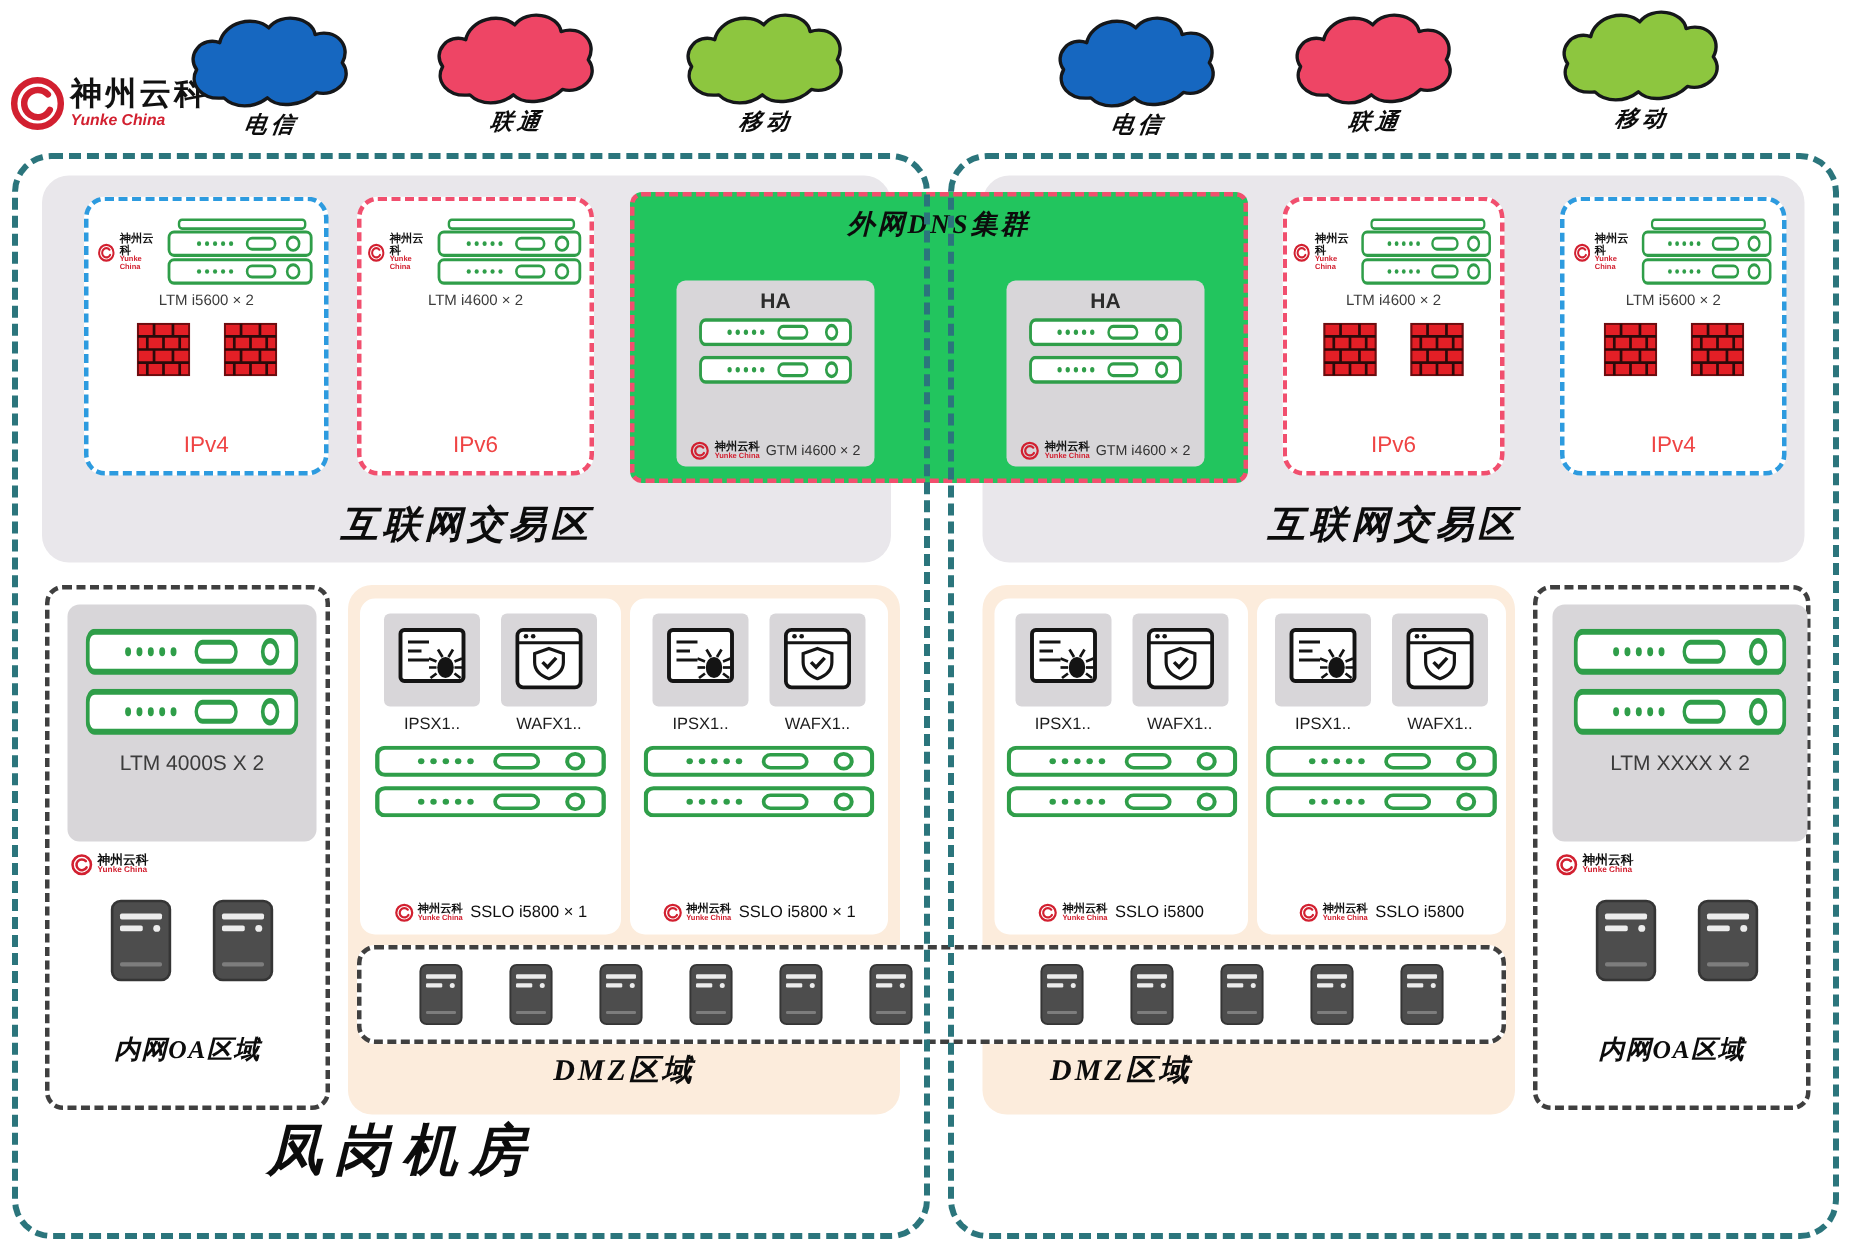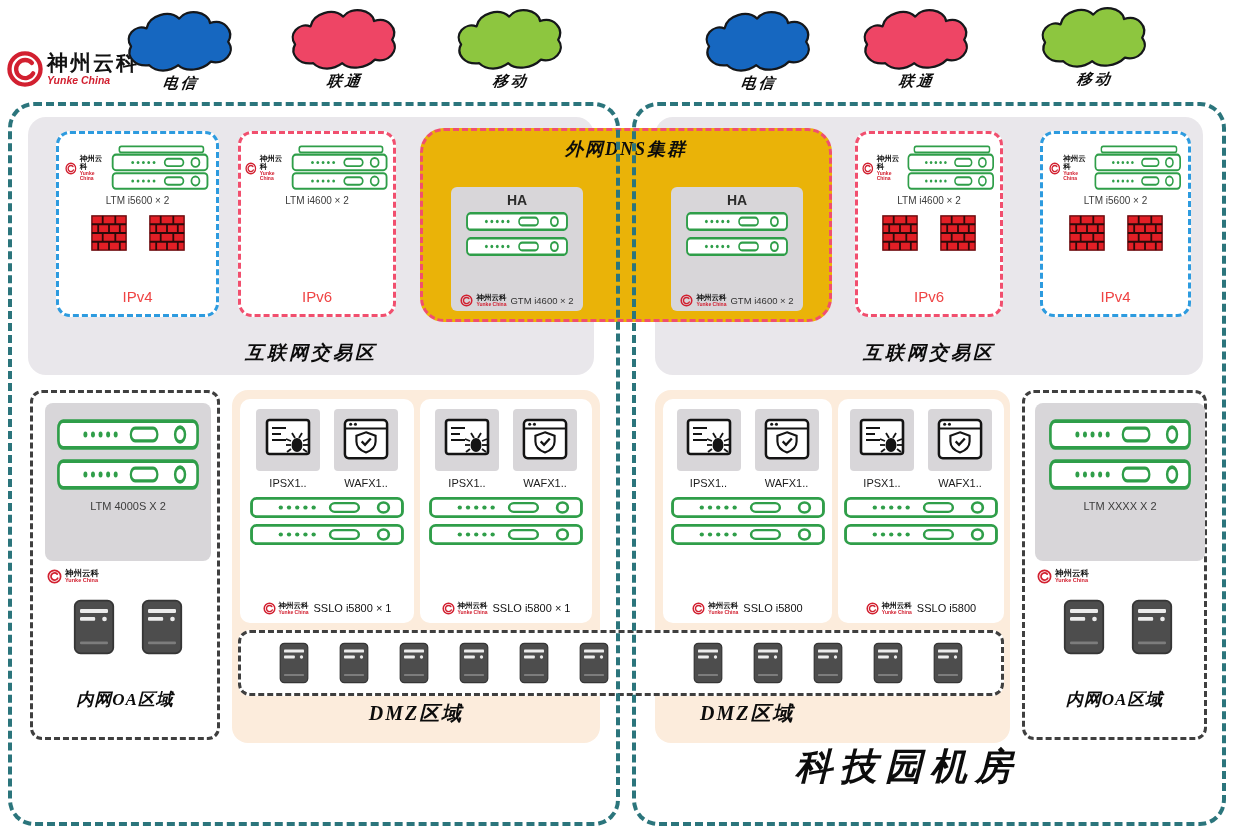--- a/index.html
+++ b/index.html
@@ -3,21 +3,21 @@
 <meta charset="utf-8">
 <style>
   *{margin:0;padding:0;box-sizing:border-box}
   body{font-family:"Liberation Sans",sans-serif;background:#fff}
   .canvas{position:relative;width:1233px;height:834px;background:#fff;overflow:hidden}
   .defs{position:absolute;width:0;height:0;overflow:hidden}
   .abs{position:absolute}
 
   
   .calli{font-family:"Liberation Serif",serif;font-weight:700;font-style:italic;color:#0c0c0c}
-  .zone-label{position:absolute;bottom:9px;left:0;right:0;text-align:center;font-size:19px;letter-spacing:3px}
+  .zone-label{position:absolute;bottom:9px;left:0;right:0;text-align:center;font-size:25px;letter-spacing:3px}
   .room-label{position:absolute;font-size:37px;letter-spacing:8px;white-space:nowrap}
   .dns-title{text-align:center;font-size:18px;margin-top:6px;letter-spacing:2px}
   .dmz-label{position:absolute;bottom:16px;left:0;right:0;text-align:center;font-size:20px;letter-spacing:2px}
   .dmz-label.off{left:45px;right:auto}
   .oa-label{position:absolute;bottom:26px;left:0;right:0;text-align:center;font-size:17px;letter-spacing:1px}
 
   
   .dc-fill{position:absolute}
   .dc-border{position:absolute;border:4px dashed #2b757c;border-radius:26px;z-index:20;pointer-events:none}
 
@@ -27,34 +27,34 @@
   .b-blue{border:3px dashed #2d9bdf}
   .b-red{border:3px dashed #f14f6e}
   .dev-row{display:flex;align-items:center;gap:3px;margin-top:2px}
   .dev-label{font-size:10px;color:#3c3c3c;margin-top:4px}
   .fw-row{display:flex;gap:22px;margin-top:9px}
   .ip-label{margin-top:auto;font-size:15px;color:#ef4444}
   .stack-svg{width:110px;height:46px}
   .fw{width:36px;height:36px}
 
   
-  .dns-box{position:absolute;background:#eab308;border:3px dashed #f14f6e;border-radius:24px;z-index:6}
+  .dns-box{position:absolute;background:#22c55e;border:3px dashed #f14f6e;border-radius:8px;z-index:6}
   .ha-box{position:absolute;background:#d8d6d9;border-radius:6px;display:flex;flex-direction:column;align-items:center;padding:5px 6px 4px}
   .ha-label{font-size:14px;font-weight:bold;color:#2c2c2c}
   .ha-bars{display:flex;flex-direction:column;gap:6px;margin-top:4px}
   .bar-ha{width:102px;height:19px}
   .gtm-row{display:flex;align-items:center;gap:4px;margin-top:auto}
   .gtm-label{font-size:9.5px;color:#333}
 
   
   .oa-box{position:absolute;background:#fff;border:3px dashed #3f3f3f;border-radius:12px}
   .oa-gray{position:absolute;background:#d8d6d9;border-radius:8px;display:flex;flex-direction:column;align-items:center;padding-top:16px}
   .oa-bars{display:flex;flex-direction:column;gap:9px}
   .bar-oa{width:142px;height:31px}
-  .oa-dev-label{font-size:11px;color:#3c3c3c;margin-top:10px}
+  .oa-dev-label{font-size:14px;color:#3c3c3c;margin-top:10px}
   .oa-servers{position:absolute;display:flex;gap:26px}
   .srv-oa{width:42px;height:56px}
 
   
   .dmz{position:absolute;background:#fcecdc;border-radius:16px}
   .card{position:absolute;background:#fff;border-radius:10px;display:flex;flex-direction:column;align-items:center;padding:10px 8px 8px}
   .tile-row{display:flex;gap:14px}
   .tile-wrap{display:flex;flex-direction:column;align-items:center}
   .tile{width:64px;height:62px;background:#d8d6d9;border-radius:4px;display:flex;align-items:center;justify-content:center}
   .tile-icon{width:46px;height:44px}
@@ -402,20 +402,21 @@
               <span class="logo-sub">Yunke China</span>
             </span>
           </span>
           <span class="sslo-label">SSLO i5800 × 1</span>
         </div>
       </div>
 
       <div class="dmz-label calli">DMZ区域</div>
     </div>
 
+    <div class="room-label calli" style="left:170px;top:640px">凤岗机房</div>
   </div>
 
   <div class="dc-fill" style="left:632px;top:102px;width:594px;height:724px">
 
     <div class="zone" style="left:23px;top:15px;width:548px;height:258px">
 
       <div class="node b-red" style="left:200px;top:14px;width:148px;height:186px">
         <div class="dev-row">
           <span class="logo logo-xs">
             <svg class="swirl">
@@ -584,21 +585,20 @@
         <svg class="srv-oa">
             <use href="#server"></use>
           </svg>
         <svg class="srv-oa">
             <use href="#server"></use>
           </svg>
       </div>
       <div class="oa-label calli">内网OA区域</div>
     </div>
 
-    <div class="room-label calli" style="left:163px;top:640px">科技园机房</div>
   </div>
 
   <div class="dns-box" style="left:420px;top:128px;width:412px;height:194px">
     <div class="dns-title calli">外网DNS集群</div>
 
     <div class="ha-box" style="left:28px;top:56px;width:132px;height:124px">
       <div class="ha-label">HA</div>
       <div class="ha-bars">
         <svg class="bar-ha">
             <use href="#bar"></use>

